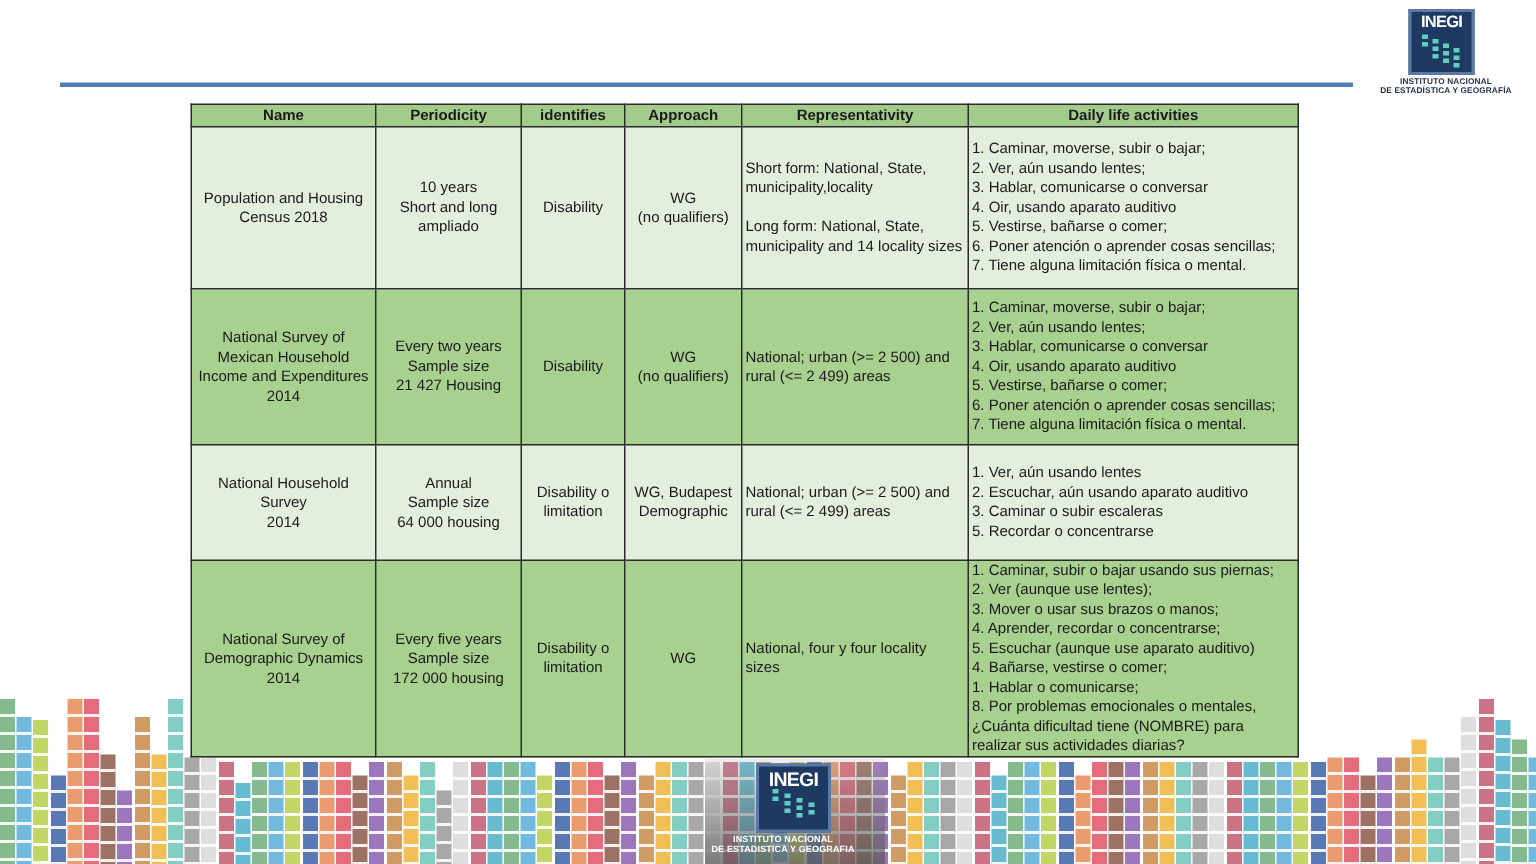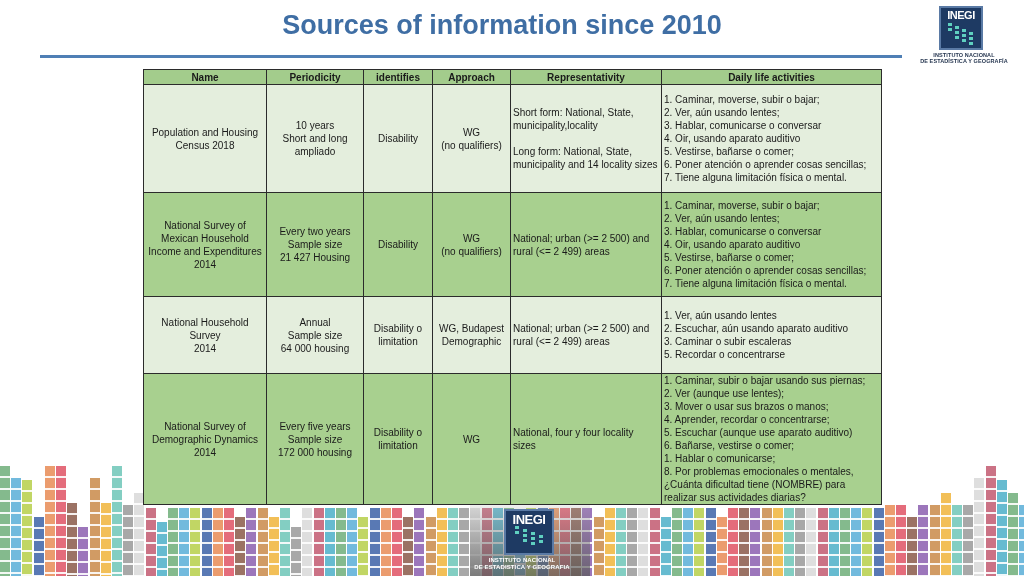--- a/index.html
+++ b/index.html
@@ -86,21 +86,21 @@
       text-align: center;
       font-size: 5.5px;
       font-weight: bold;
       color: #1e2f4a;
       line-height: 6px;
       letter-spacing: 0.1px;
     }
     
     .tbl {
       position: absolute;
-      left: 143px;
+      left: 127px;
       top: 69px;
       border-collapse: collapse;
       font-size: 10px;
       color: #1a1a1a;
       padding-left: 32px;
     }
     .tbl th, .tbl td {
       border: 1px solid #2b2b2b;
       padding: 0 2px;
       line-height: 13px;
@@ -247,21 +247,20 @@
       <div class="bar" style="left: 940.8px; top: 493px; height: 83px; background-color: rgb(240, 181, 58); opacity: 0.85;"></div>
       <div class="bar" style="left: 952px; top: 505px; height: 71px; background-color: rgb(110, 198, 184); opacity: 0.85;"></div>
       <div class="bar" style="left: 963.2px; top: 505px; height: 71px; background-color: rgb(154, 154, 154); opacity: 0.85;"></div>
       <div class="bar" style="left: 974.4px; top: 478px; height: 98px; background-color: rgb(217, 217, 217); opacity: 0.85;"></div>
       <div class="bar" style="left: 985.6px; top: 466px; height: 110px; background-color: rgb(194, 90, 112); opacity: 0.85;"></div>
       <div class="bar" style="left: 996.8px; top: 480px; height: 96px; background-color: rgb(76, 176, 200); opacity: 0.85;"></div>
       <div class="bar" style="left: 1008px; top: 493px; height: 83px; background-color: rgb(111, 174, 122); opacity: 0.85;"></div>
       <div class="bar" style="left: 1019.2px; top: 505px; height: 71px; background-color: rgb(90, 174, 216); opacity: 0.85;"></div>
     </div>
 
-  <div class="title">Sources of information since 2010</div>
   <div class="title-rule"></div>
 
   <div class="logo">
     <div class="logo-box">
       <div class="logo-text">INEGI</div>
       <div class="logo-dots">
         <span style="left:0;top:0"></span>
           <span style="left:0;top:5px"></span>
         <span style="left:7px;top:3px"></span>
           <span style="left:7px;top:8px"></span>
@@ -410,21 +409,21 @@
           <td class="l">
             <span class="cell-line">National, four y  four locality</span>
             <span class="cell-line">sizes</span>
           </td>
           <td class="l">
             <span class="cell-line">1. Caminar, subir o bajar usando sus piernas;</span>
             <span class="cell-line">2. Ver (aunque use lentes);</span>
             <span class="cell-line">3. Mover o usar sus brazos o manos;</span>
             <span class="cell-line">4. Aprender, recordar o concentrarse;</span>
             <span class="cell-line">5. Escuchar (aunque use aparato auditivo)</span>
-            <span class="cell-line">6. Bañarse, vestirse o comer;</span>
+            <span class="cell-line">4. Bañarse, vestirse o comer;</span>
             <span class="cell-line">1. Hablar o comunicarse;</span>
             <span class="cell-line">8. Por problemas emocionales o mentales,</span>
             <span class="cell-line">¿Cuánta dificultad tiene (NOMBRE) para</span>
             <span class="cell-line">realizar sus actividades diarias?</span>
           </td>
         </tr>
       </tbody>
   </table>
 
   <div class="bottom-logo">

